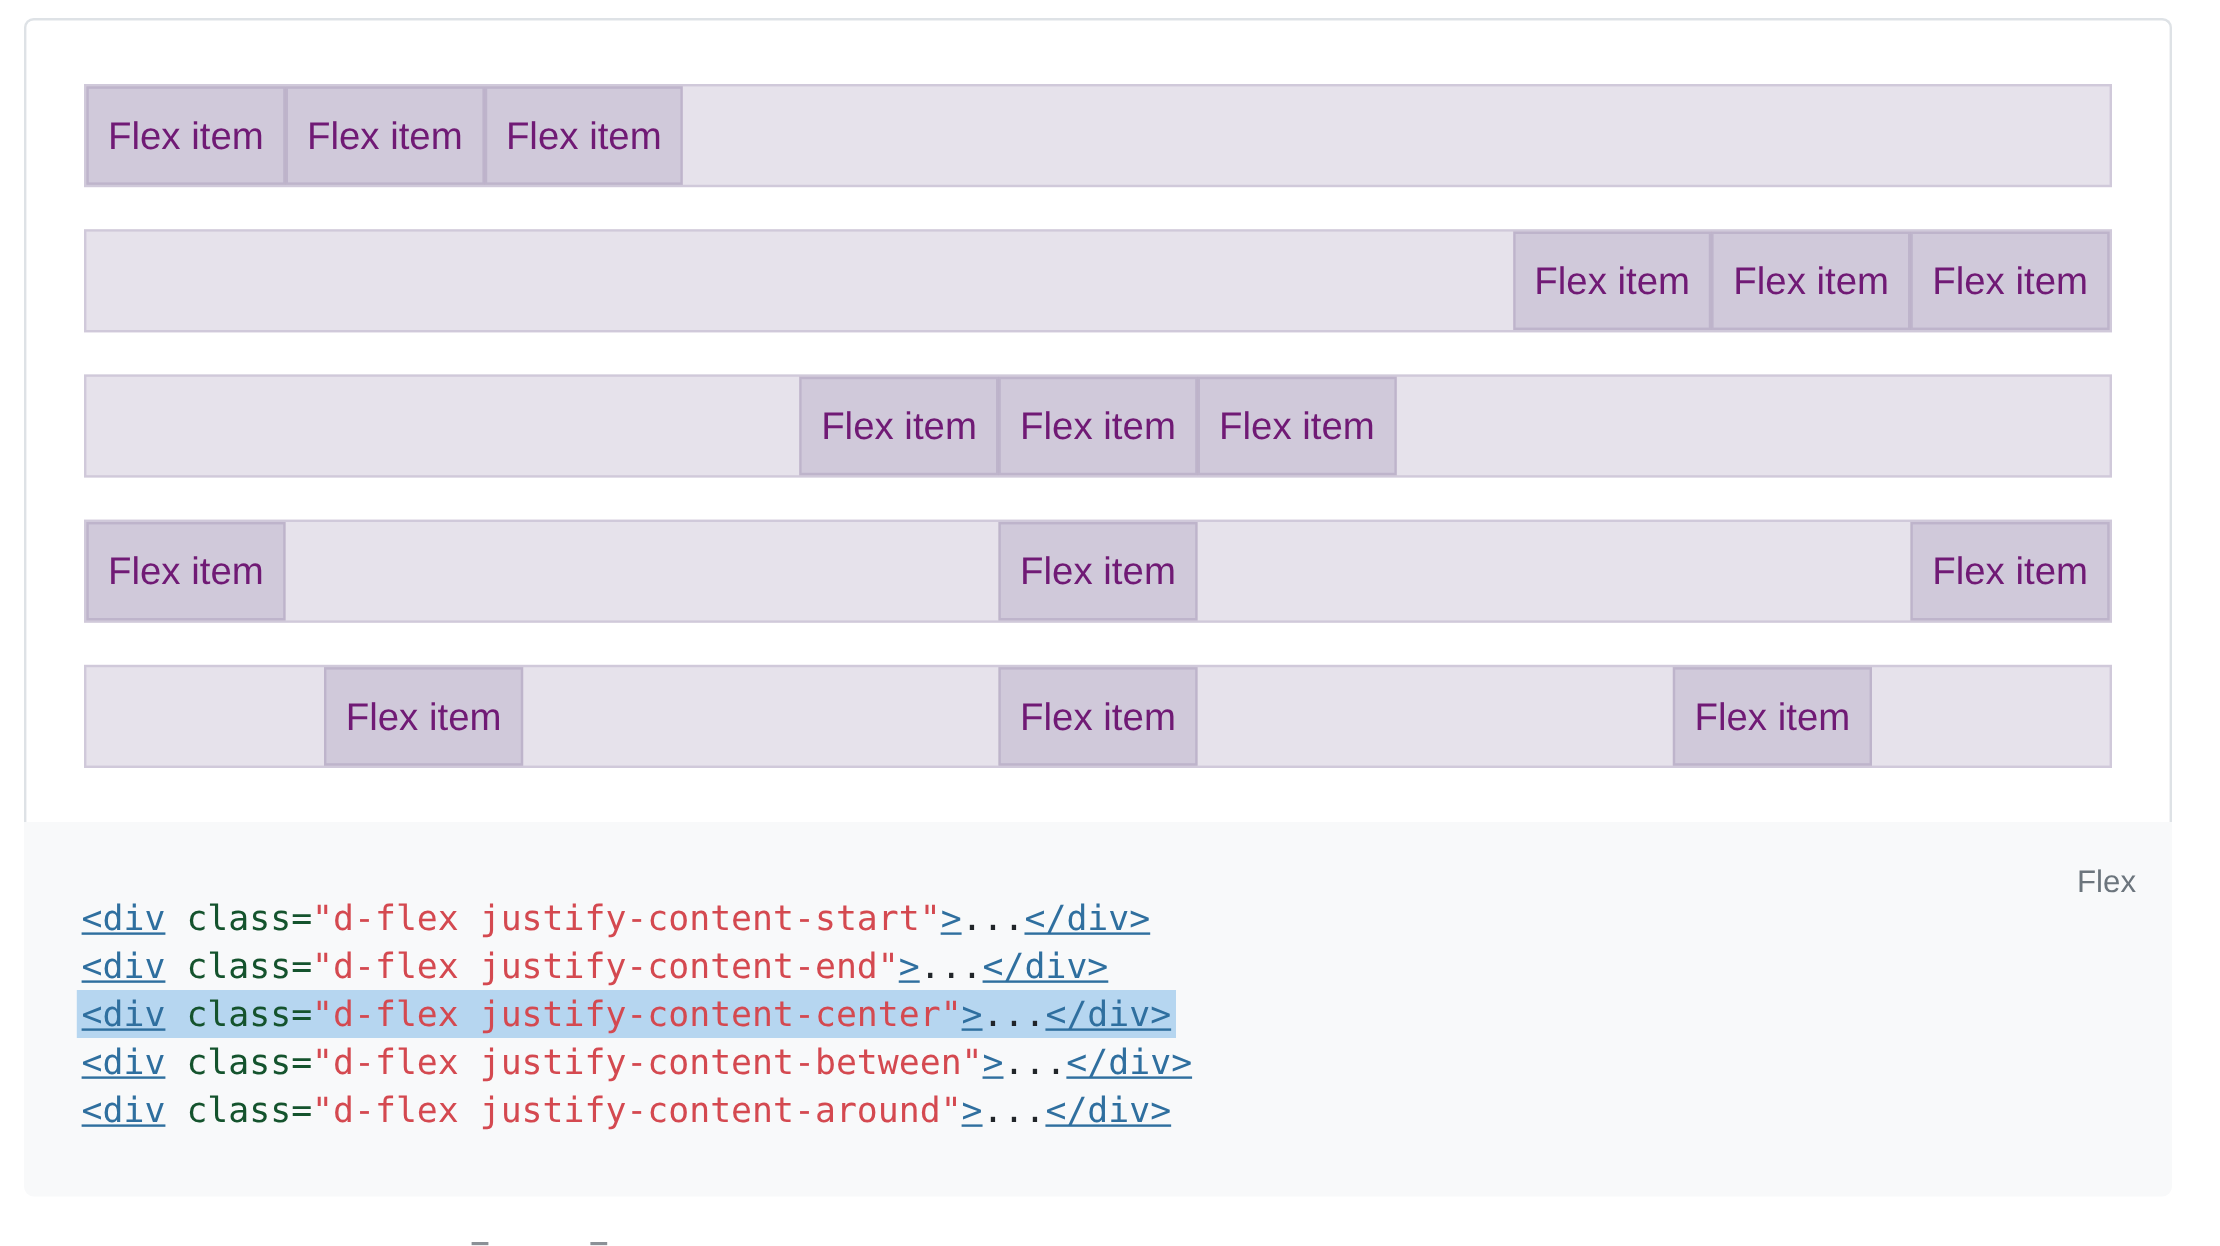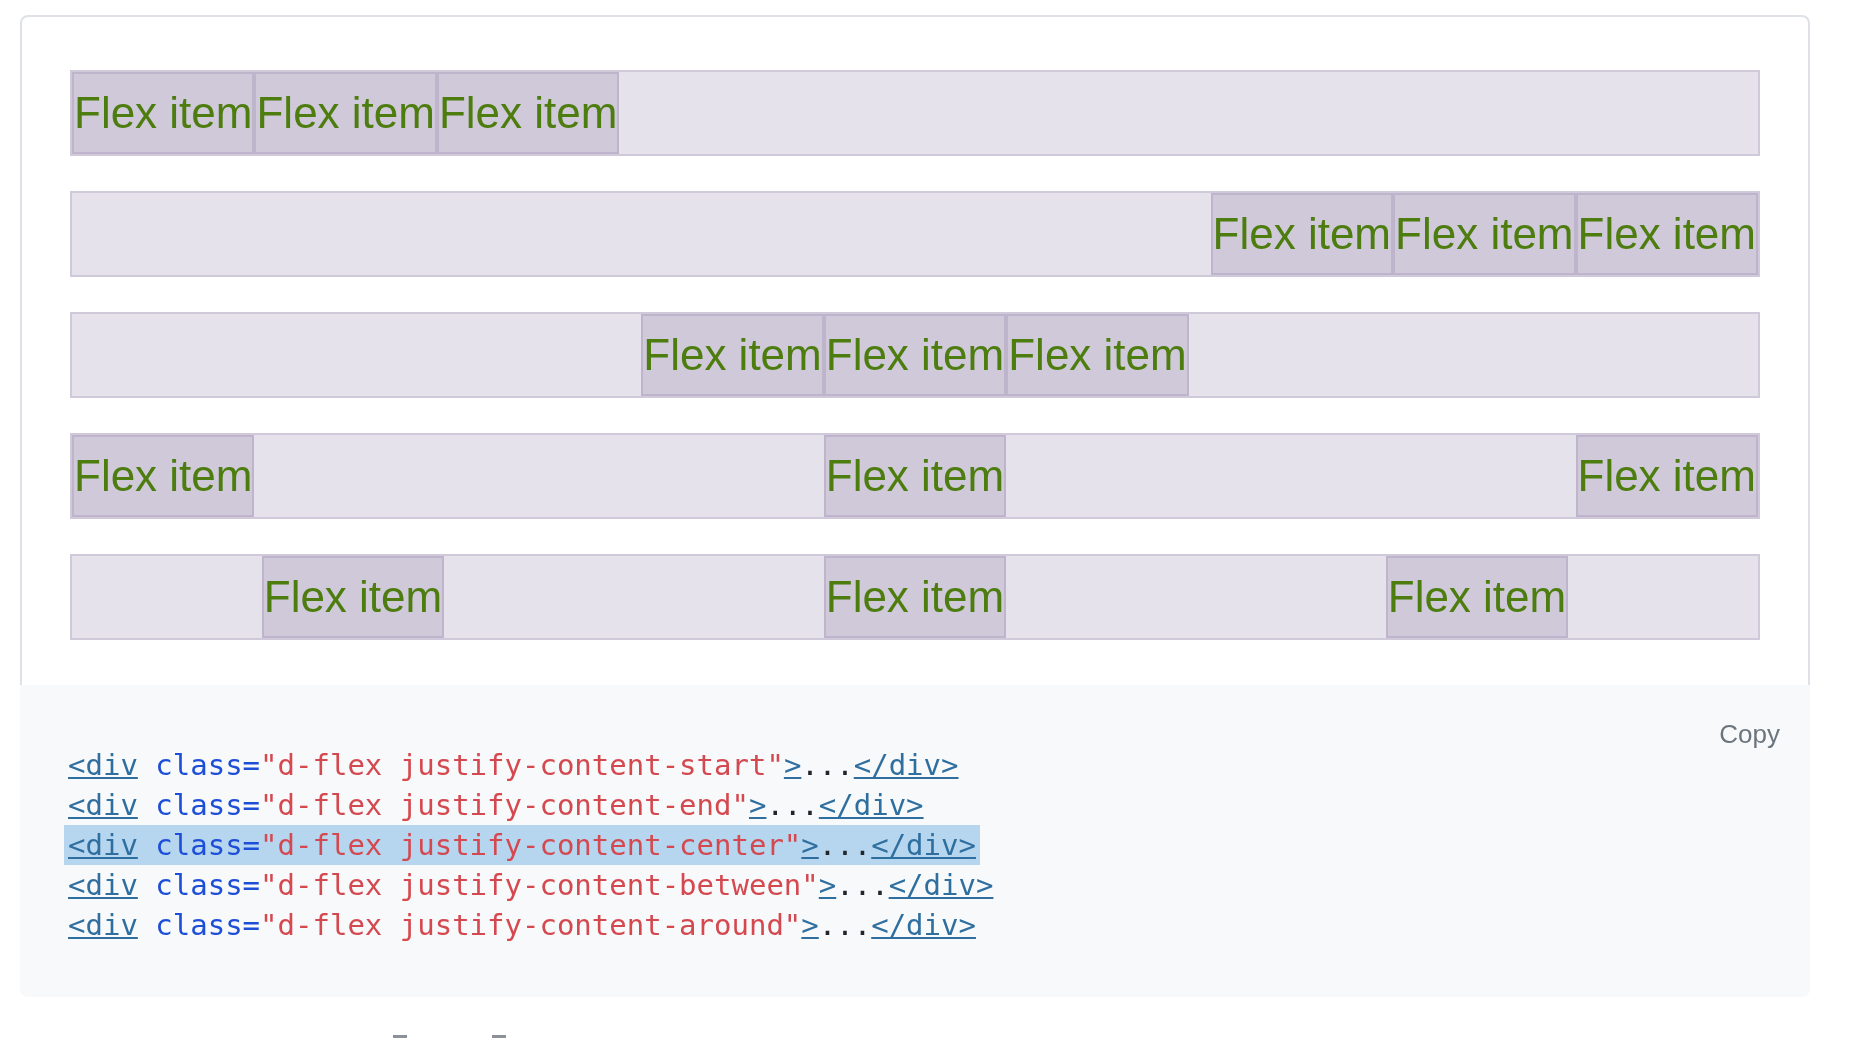--- a/index.html
+++ b/index.html
@@ -33,26 +33,26 @@
   .flex-row {
     display: flex;
     box-sizing: border-box;
     height: 86px;
     margin-bottom: 35px;
     background: rgba(86, 61, 124, 0.15);
     border: 2px solid rgba(86, 61, 124, 0.15);
   }
   .flex-item {
     box-sizing: border-box;
-    padding: 15px 0;
+    padding: 15px 16px;
     background: rgba(86, 61, 124, 0.15);
     border: 2px solid rgba(86, 61, 124, 0.15);
-    font-size: 44px;
+    font-size: 32px;
     line-height: 48px;
-    color: #4d7c0f;
+    color: #701a75;
     white-space: nowrap;
   }
 
   
   .bd-snippet {
     position: absolute;
     left: 20px;
     top: 685px;
     width: 1790px;
     height: 312px;
@@ -81,21 +81,21 @@
     white-space: pre;
     color: #212529;
   }
   .code-line .line-inner { display: inline-block; }
   .code-line.selected .line-inner {
     background: #b6d6f0;
     padding: 0 4px;
     margin: 0 -4px;
   }
   .tok-nt { color: #2f6f9f; text-decoration: underline; }
-  .tok-na { color: #1d4ed8; }
+  .tok-na { color: #14532d; }
   .tok-s  { color: #d44950; }
   .tok-p  { color: #212529; }
 
   
   .cutoff-mark {
     position: absolute;
     height: 3px;
     background: #8b9197;
     bottom: 0;
   }
@@ -127,21 +127,21 @@
         <div class="flex-item">Flex item</div>
       </div>
       <div class="flex-row" style="justify-content: space-around;">
         <div class="flex-item">Flex item</div>
         <div class="flex-item">Flex item</div>
         <div class="flex-item">Flex item</div>
       </div>
     </div>
 
   <div class="bd-snippet" id="snippet-root">
-    <button class="copy-btn">Copy</button>
+    <button class="copy-btn">Flex</button>
     <div id="code-lines">
         <div class="code-line"><span class="line-inner"><span class="tok-nt">&lt;div</span><span class="tok-p"> </span><span class="tok-na">class=</span><span class="tok-s">"d-flex justify-content-start"</span><span class="tok-nt">&gt;</span><span class="tok-p">...</span><span class="tok-nt">&lt;/div&gt;</span></span></div>
         <div class="code-line"><span class="line-inner"><span class="tok-nt">&lt;div</span><span class="tok-p"> </span><span class="tok-na">class=</span><span class="tok-s">"d-flex justify-content-end"</span><span class="tok-nt">&gt;</span><span class="tok-p">...</span><span class="tok-nt">&lt;/div&gt;</span></span></div>
         <div class="code-line selected"><span class="line-inner"><span class="tok-nt">&lt;div</span><span class="tok-p"> </span><span class="tok-na">class=</span><span class="tok-s">"d-flex justify-content-center"</span><span class="tok-nt">&gt;</span><span class="tok-p">...</span><span class="tok-nt">&lt;/div&gt;</span></span></div>
         <div class="code-line"><span class="line-inner"><span class="tok-nt">&lt;div</span><span class="tok-p"> </span><span class="tok-na">class=</span><span class="tok-s">"d-flex justify-content-between"</span><span class="tok-nt">&gt;</span><span class="tok-p">...</span><span class="tok-nt">&lt;/div&gt;</span></span></div>
         <div class="code-line"><span class="line-inner"><span class="tok-nt">&lt;div</span><span class="tok-p"> </span><span class="tok-na">class=</span><span class="tok-s">"d-flex justify-content-around"</span><span class="tok-nt">&gt;</span><span class="tok-p">...</span><span class="tok-nt">&lt;/div&gt;</span></span></div>
       </div>
   </div>
 
   <div class="cutoff-mark" style="left:393px; width:14px;"></div>

